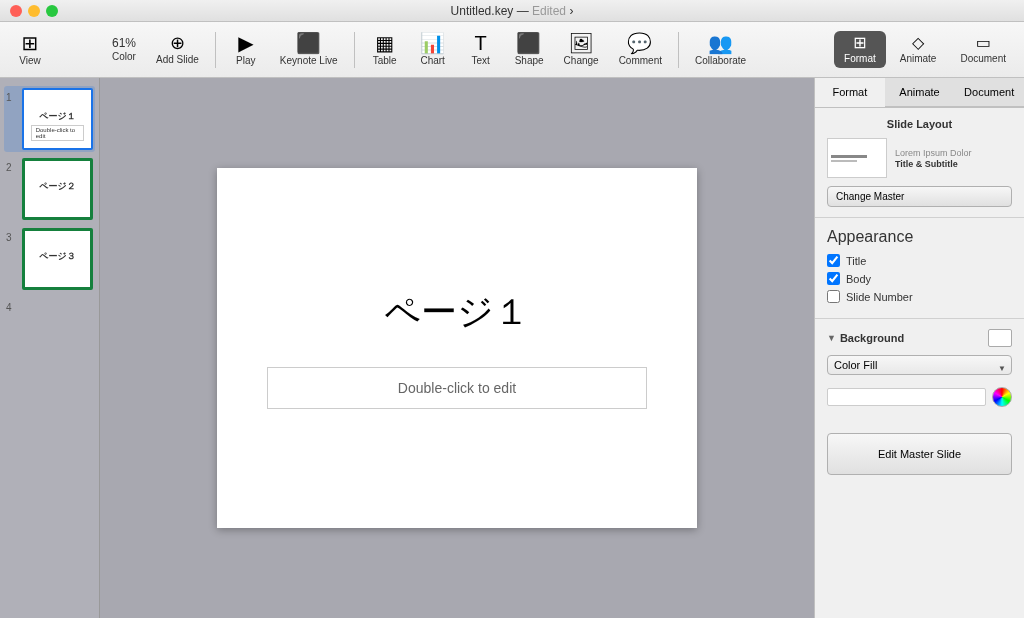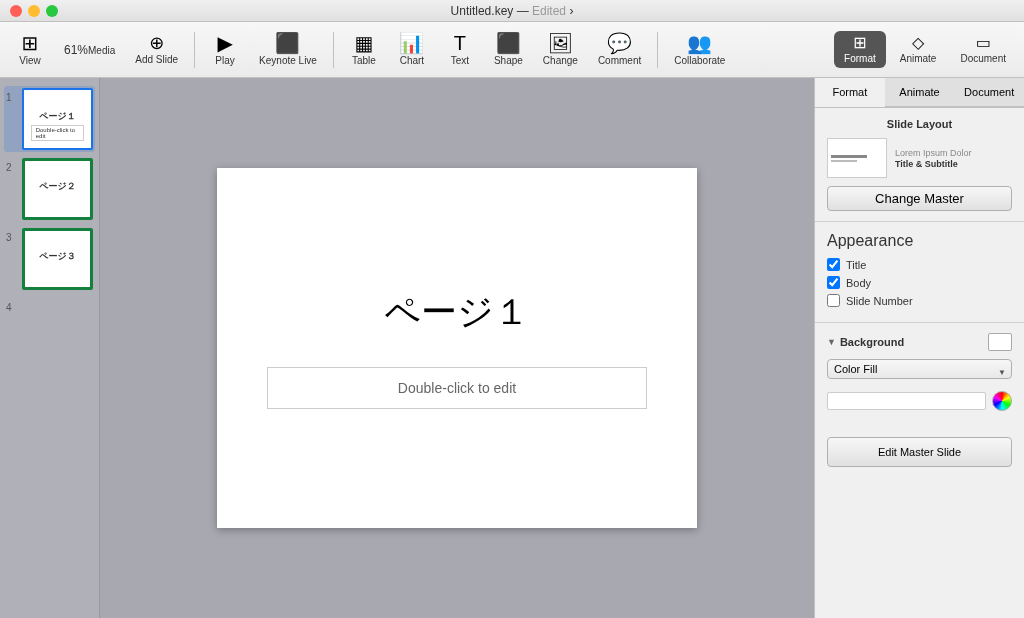--- a/index.html
+++ b/index.html
@@ -49,23 +49,23 @@
       padding: 4px 8px;
       cursor: pointer;
       border-radius: 6px;
       min-width: 44px;
     }
     .toolbar-icon { font-size: 20px; line-height: 1; }
     .toolbar-label { font-size: 10px; color: #333; margin-top: 2px; }
     .toolbar-separator { width: 1px; height: 36px; background: #c0c0c0; margin: 0 4px; }
     .zoom-group {
       display: flex;
-      flex-direction: row;
-      align-items: center;
+      flex-direction: column;
       padding: 4px 8px;
+      margin-left: 48px;
     }
     .toolbar-right {
       margin-left: auto;
       display: flex;
       gap: 4px;
     }
     .toolbar-right-btn {
       display: flex;
       flex-direction: column;
       align-items: center;
@@ -258,23 +258,23 @@
     }
     .master-thumb-line1 { height: 3px; background: #888; margin-bottom: 2px; width: 70%; }
     .master-thumb-line2 { height: 2px; background: #bbb; width: 50%; }
     .change-master-btn {
       display: block;
       width: 100%;
       padding: 4px 8px;
       background: linear-gradient(to bottom, #f7f7f7, #e0e0e0);
       border: 1px solid #b0b0b0;
       border-radius: 4px;
-      font-size: 13px;
-      cursor: pointer;
-      text-align: center;
+      font-size: 10px;
+      cursor: pointer;
+      text-align: left;
     }
 
     .appearance-section { padding: 10px 12px; border-top: 1px solid #d0d0d0; }
     .appearance-title { font-size: 16px; font-weight: 400; color: #333; margin-bottom: 8px; }
     .checkbox-row {
       display: flex;
       align-items: center;
       gap: 6px;
       margin-bottom: 5px;
     }
@@ -333,21 +333,21 @@
       width: 20px;
       height: 20px;
       border-radius: 50%;
       background: conic-gradient(red, yellow, lime, cyan, blue, magenta, red);
       border: 1px solid #aaa;
       cursor: pointer;
     }
     .edit-master-btn {
       display: block;
       width: 100%;
-      padding: 8px 8px;
+      padding: 14px 8px;
       background: linear-gradient(to bottom, #f7f7f7, #e0e0e0);
       border: 1px solid #b0b0b0;
       border-radius: 4px;
       font-size: 11px;
       cursor: pointer;
       text-align: center;
       margin: 10px 12px;
       margin-top: 16px;
       width: calc(100% - 24px);
     }
@@ -376,21 +376,21 @@
 
 <div class="toolbar">
 
   <div class="toolbar-group">
     <div class="toolbar-icon">⊞</div>
     <div class="toolbar-label">View</div>
   </div>
 
   <div class="zoom-group">
     <div class="toolbar-icon" style="font-size:12px; color:#333;">61%</div>
-    <div class="toolbar-label">Media</div>
+    <div class="toolbar-label">Color</div>
   </div>
 
   <div class="toolbar-group">
     <div class="toolbar-icon" style="font-size:18px;">⊕</div>
     <div class="toolbar-label">Add Slide</div>
   </div>
 
   <div class="toolbar-separator"></div>
 
   <div class="toolbar-group">

